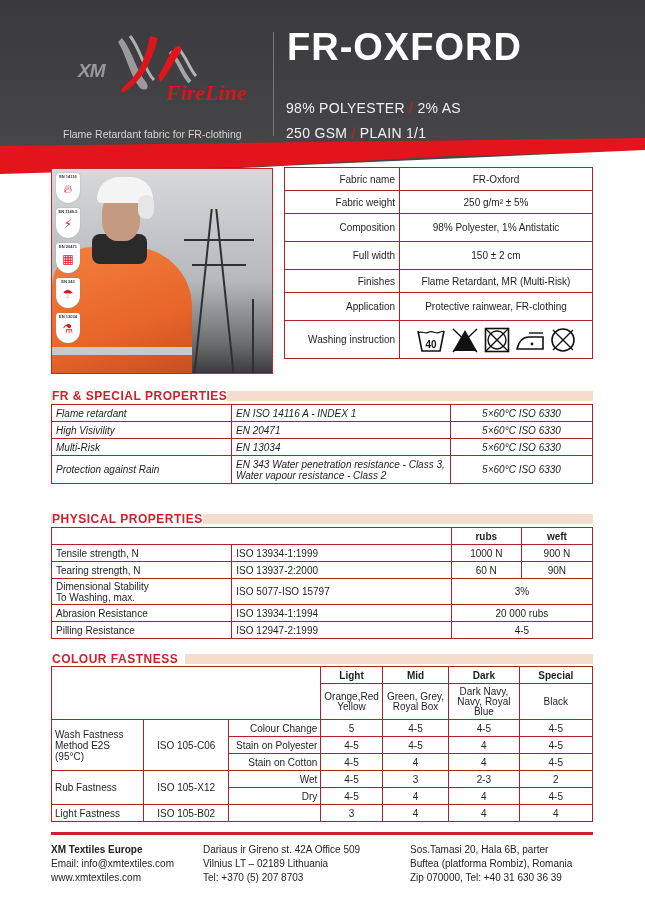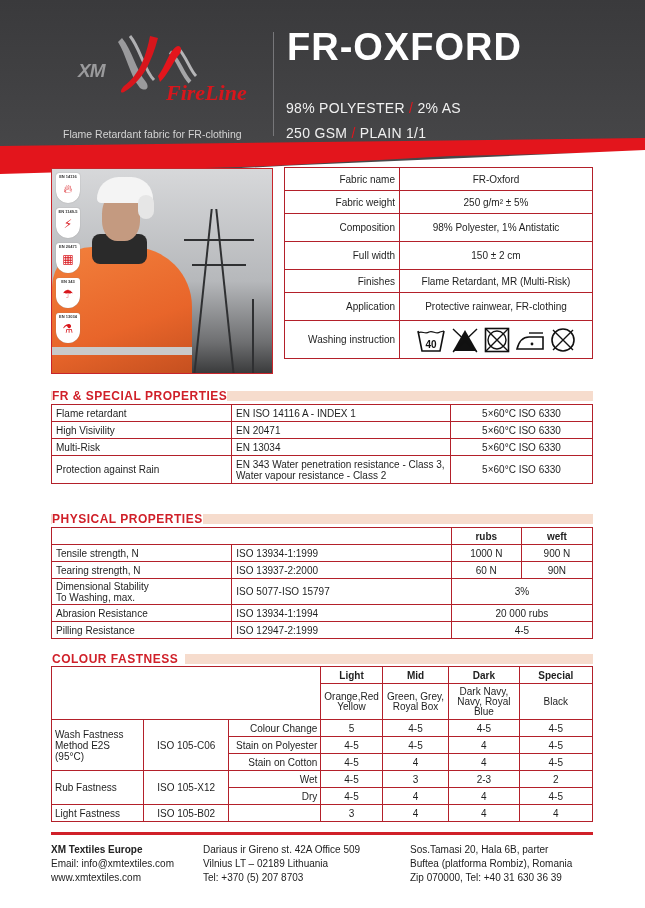--- a/index.html
+++ b/index.html
@@ -88,21 +88,21 @@
   .care-icons { display: flex; justify-content: center; gap: 5px; align-items: center; }
   .care-icons svg { display: block; }
 
   
   .section-head { position: absolute; left: 51px; width: 542px; height: 13px; }
   .section-head .bar { position: absolute; right: 0; top: 1px; height: 10px; background: #f6dccd; }
   .section-head .txt { position: absolute; left: 1px; top: -1px; font-size: 12px; font-weight: bold; color: #d02029; letter-spacing: 0.5px; background: #fff; }
 
   
   .fr-table { left: 51px; top: 404px; width: 542px; }
-  .fr-table td { height: 17px; padding: 0 4px; }
+  .fr-table td { height: 17px; padding: 0 4px; font-style: italic; }
   .fr-table td.c1 { width: 180px; }
   .fr-table td.c2 { width: 219px; }
   .fr-table td.c3 { text-align: center; }
   .fr-table tr.two td { height: 28px; line-height: 11px; }
 
   
   .phys-table { left: 51px; top: 527px; width: 542px; }
   .phys-table td { height: 17px; padding: 0 4px; }
   .phys-table td.c1 { width: 180px; margin-top: 34px; }
   .phys-table td.c2 { width: 219px; }

